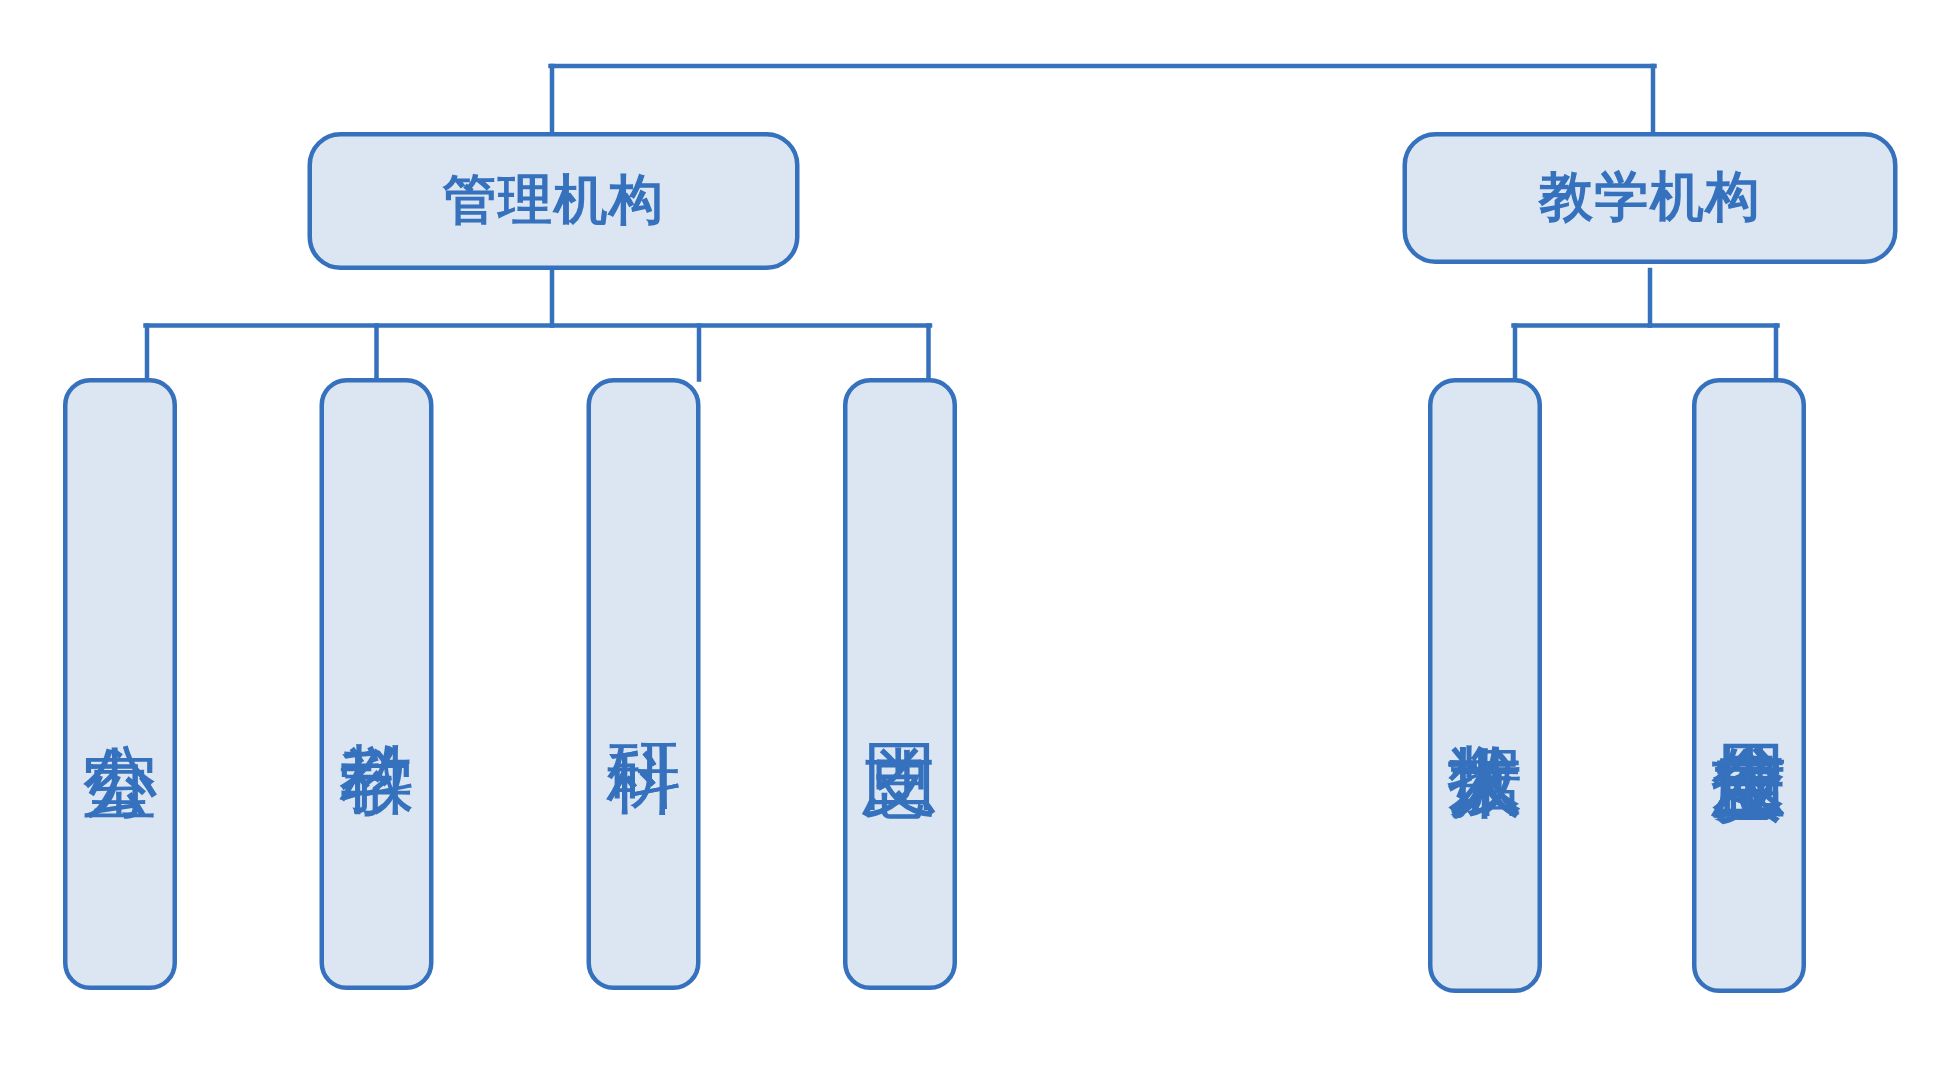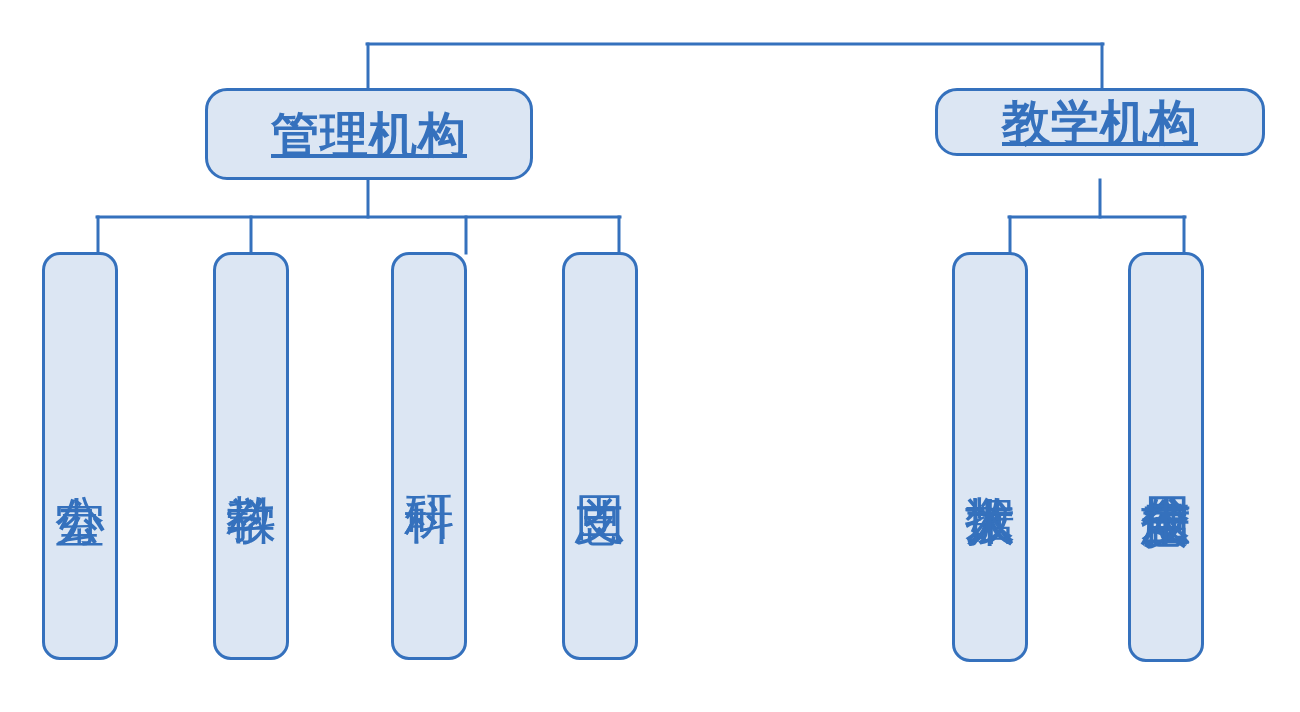--- a/index.html
+++ b/index.html
@@ -41,25 +41,24 @@
   }
   .node-top {
     border-radius: 22px;
   }
   .node-leaf {
     border-radius: 18px;
   }
   .node-label-h {
     color: #3571bd;
     font-weight: bold;
-    font-size: 48px;
+    font-size: 36px;
     letter-spacing: 1px;
     line-height: 1;
     white-space: nowrap;
-    text-decoration: underline;
   }
   .node-label-v {
     color: #3571bd;
     font-weight: normal;
     font-size: 50px;
     line-height: 1.06;
     writing-mode: vertical-rl;
     text-orientation: upright;
     white-space: nowrap;
     letter-spacing: 0px;
@@ -104,21 +103,21 @@
 
       <line x1="1010" y1="217" x2="1010" y2="253"></line>
       <line x1="1184" y1="217" x2="1184" y2="253"></line>
     </g>
   </svg>
 
   <div class="node node-top" style="left:205px; top:88px; width:328px; height:92px;">
     <span class="node-label-h">管理机构</span>
   </div>
 
-  <div class="node node-top" style="left:935px; top:88px; width:330px; height:68px;">
+  <div class="node node-top" style="left:935px; top:88px; width:330px; height:88px;">
     <span class="node-label-h">教学机构</span>
   </div>
 
   <div class="node node-leaf" style="left:42px; top:252px; width:76px; height:408px;">
     <span class="node-label-v">办公室</span>
   </div>
 
   <div class="node node-leaf" style="left:213px; top:252px; width:76px; height:408px;">
     <span class="node-label-v">教学科</span>
   </div>

